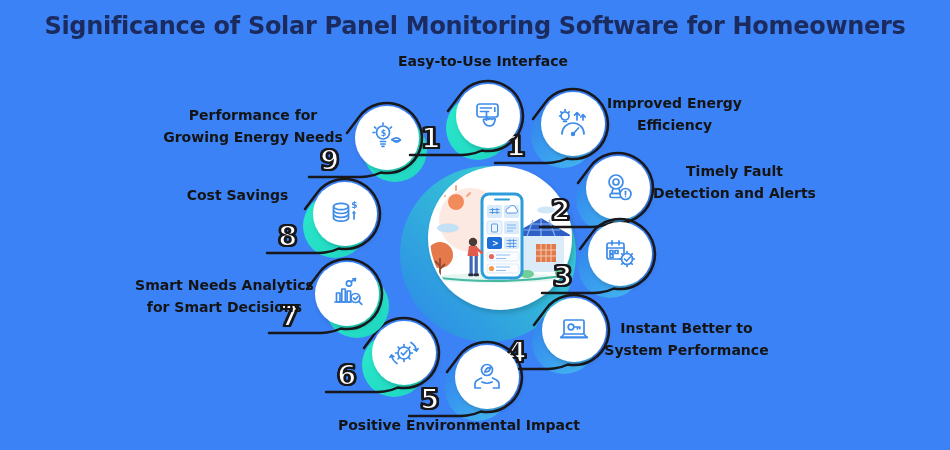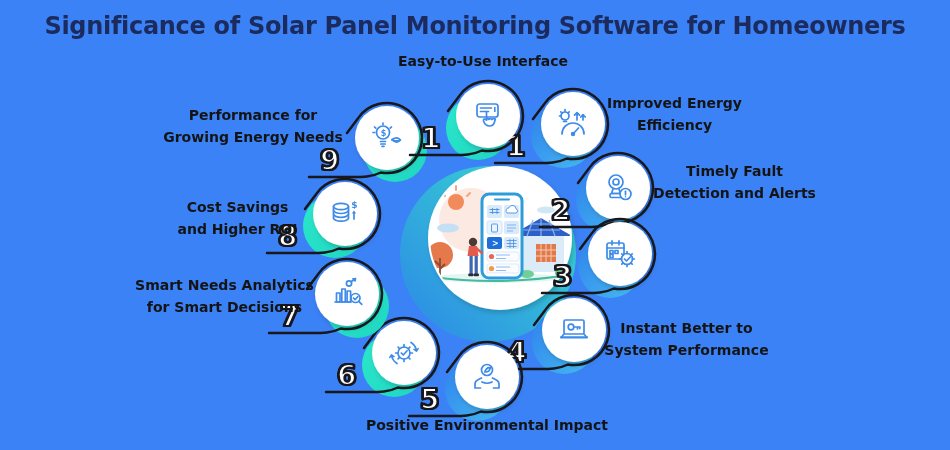--- a/index.html
+++ b/index.html
@@ -296,28 +296,28 @@
 
   <div class="label" style="left:642px;top:160px;width:185px;">
     <span>Timely Fault</span><br><span>Detection and Alerts</span>
   </div>
   <div class="label" style="left:587px;top:92px;width:175px;">
     <span>Improved Energy</span><br><span>Efficiency</span>
   </div>
   <div class="label" style="left:594px;top:317px;width:185px;">
     <span>Instant Better to</span><br><span>System Performance</span>
   </div>
-  <div class="label" style="left:352px;top:414px;width:270px;">
+  <div class="label" style="left:324px;top:414px;width:270px;">
     <span>Positive Environmental Impact</span>
   </div>
   <div class="label" style="left:127px;top:274px;width:195px;">
     <span>Smart Needs Analytics</span><br><span>for Smart Decisions</span>
   </div>
-  <div class="label" style="left:145px;top:196px;width:185px;">
-    <span>Cost Savings</span><br><span>and Higher ROI</span>
+  <div class="label" style="left:145px;top:184px;width:185px;">
+    <span>Cost Savings</span><br>
   </div>
   <div class="label" style="left:148px;top:104px;width:210px;">
     <span>Performance for</span><br><span>Growing Energy Needs</span>
   </div>
   <div class="label" style="left:378px;top:50px;width:210px;">
     <span>Easy-to-Use Interface</span>
   </div>
 
 </div>
 

